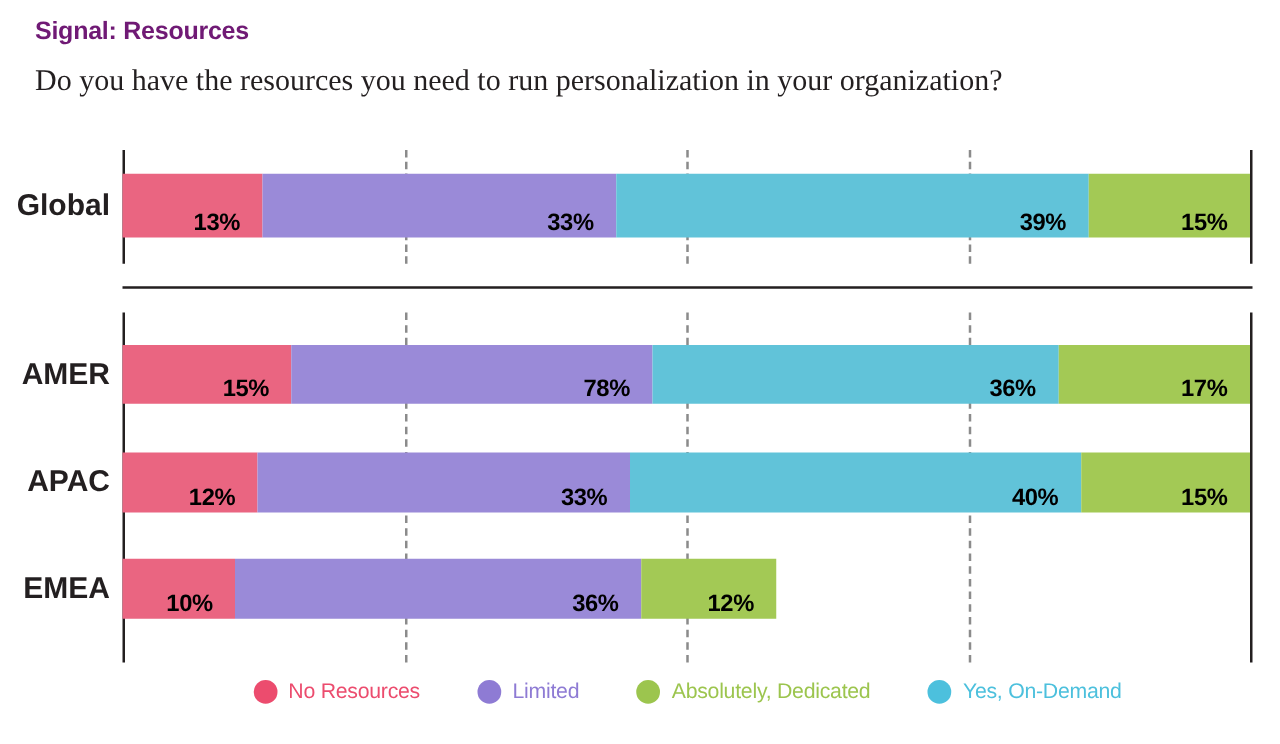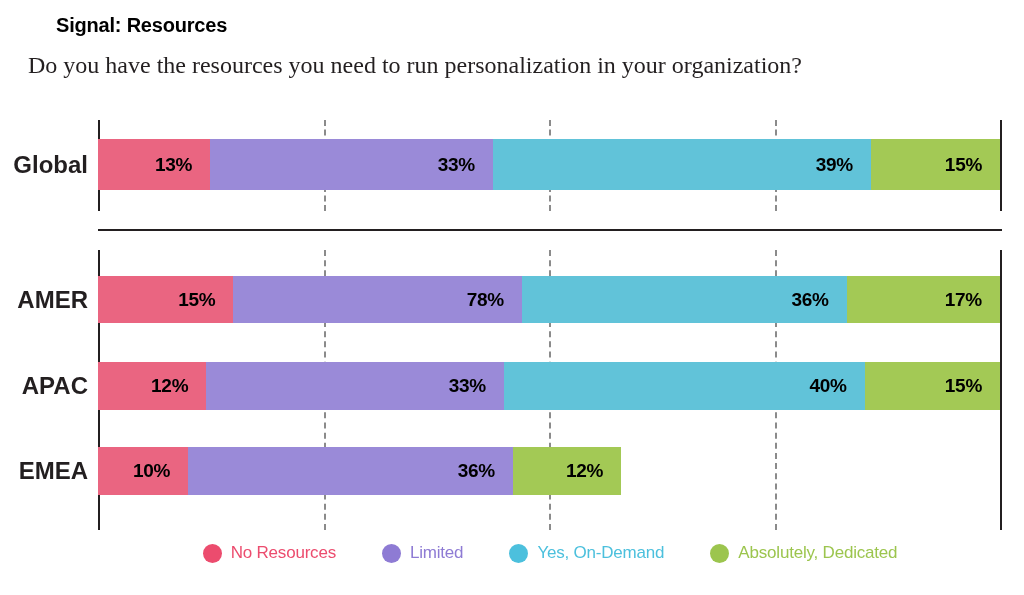--- a/index.html
+++ b/index.html
@@ -18,23 +18,22 @@
 
   
   #chart-title {
     position: absolute;
     left: 28px;
     top: 14px;
     font-family: "Liberation Sans", sans-serif;
     font-weight: bold;
     font-size: 20px;
     letter-spacing: -0.2px;
-    color: #000000;
-    white-space: nowrap;
-    margin-left: 28px;
+    color: #701a75;
+    white-space: nowrap;
   }
   #chart-subtitle {
     position: absolute;
     left: 28px;
     top: 52px;
     font-family: Liberation Serif, serif;
     font-weight: normal;
     font-size: 24px;
     color: #231f20;
     white-space: nowrap;
@@ -75,21 +74,21 @@
     position: absolute;
     left: 98px;
     width: 902px;
     display: flex;
     flex-direction: row;
   }
   .bar-seg {
     position: relative;
     height: 100%;
     display: flex;
-    align-items: center;
+    align-items: flex-end;
     justify-content: flex-end;
     box-sizing: border-box;
     padding-right: 18px;
   }
   .bar-seg .seg-label {
     font-family: "Liberation Sans", sans-serif;
     font-weight: bold;
     font-size: 19px;
     color: #000000;
     letter-spacing: -0.3px;
@@ -229,20 +228,20 @@
 <div id="legend">
     <div class="legend-item">
       <span class="legend-dot" style="background: rgb(236, 76, 110);"></span>
       <span class="legend-text" style="color: rgb(236, 76, 110);">No Resources</span>
     </div>
     <div class="legend-item">
       <span class="legend-dot" style="background: rgb(142, 123, 212);"></span>
       <span class="legend-text" style="color: rgb(142, 123, 212);">Limited</span>
     </div>
     <div class="legend-item">
+      <span class="legend-dot" style="background: rgb(156, 197, 78);"></span>
+      <span class="legend-text" style="color: rgb(156, 197, 78);">Absolutely, Dedicated</span>
+    </div>
+    <div class="legend-item">
       <span class="legend-dot" style="background: rgb(76, 192, 221);"></span>
       <span class="legend-text" style="color: rgb(76, 192, 221);">Yes, On-Demand</span>
     </div>
-    <div class="legend-item">
-      <span class="legend-dot" style="background: rgb(156, 197, 78);"></span>
-      <span class="legend-text" style="color: rgb(156, 197, 78);">Absolutely, Dedicated</span>
-    </div>
   </div>
 
 </body></html>

